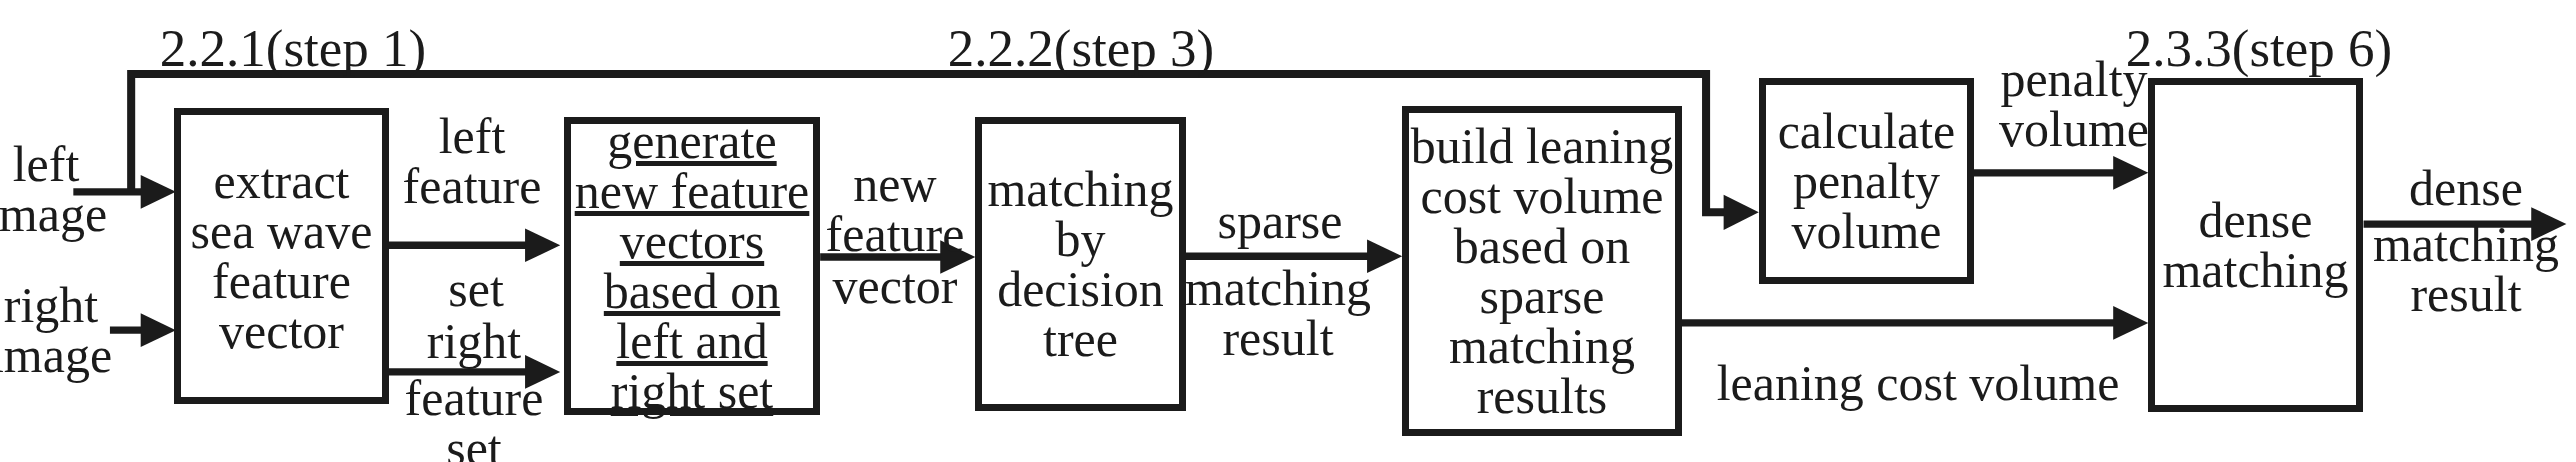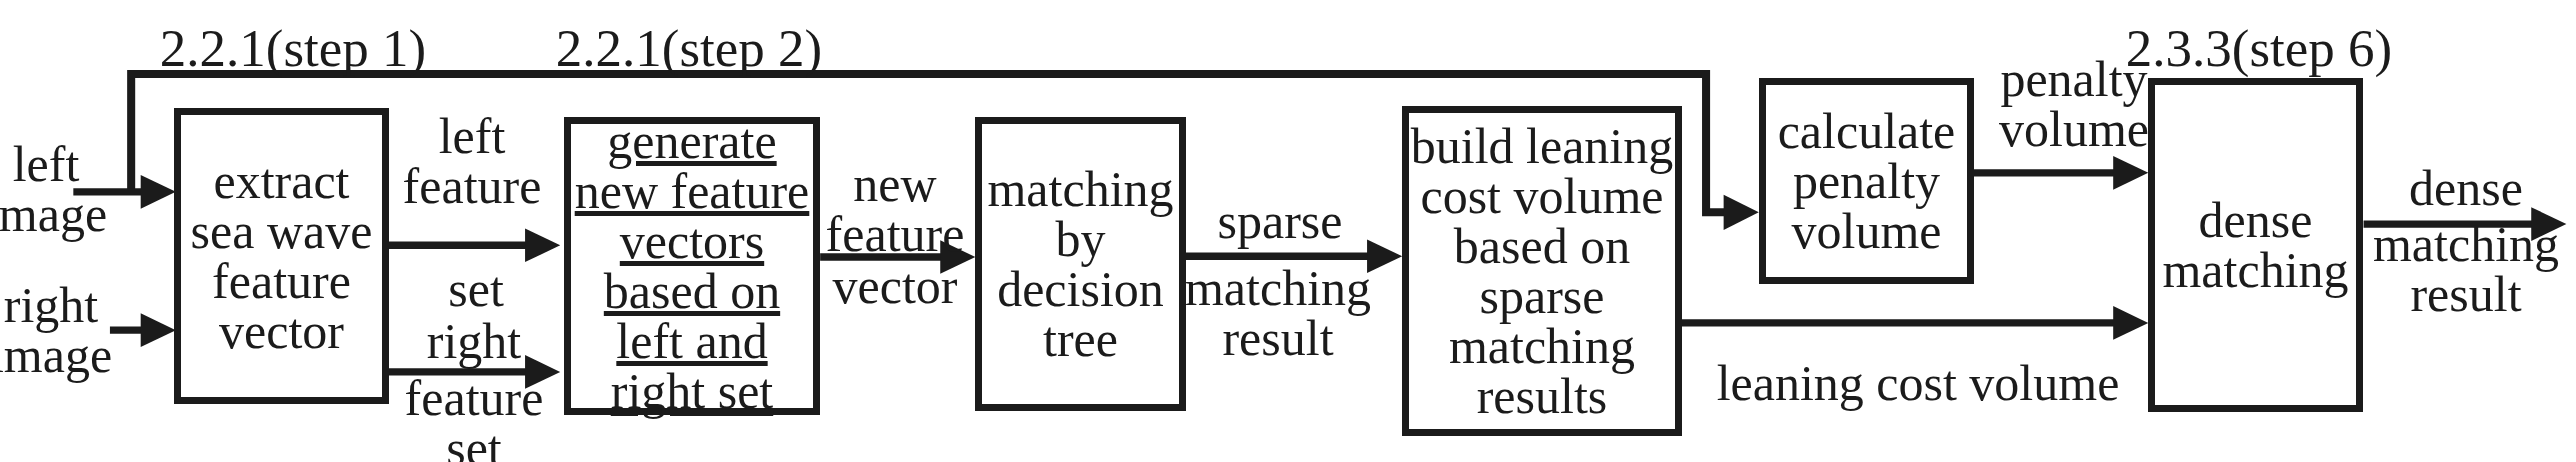--- a/index.html
+++ b/index.html
@@ -89,21 +89,21 @@
     <polygon points="2934,236 2886,213 2886,259" fill="#1b1b1b"></polygon>
 
     <line x1="2297" y1="441" x2="2888" y2="441" stroke="#1b1b1b" stroke-width="10"></line>
     <polygon points="2934,441 2886,418 2886,464" fill="#1b1b1b"></polygon>
 
     <line x1="3228" y1="306" x2="3459" y2="306" stroke="#1b1b1b" stroke-width="10"></line>
     <polygon points="3505,306 3457,283 3457,329" fill="#1b1b1b"></polygon>
   </svg>
 
   <div class="step-label" style="left:293px;  top:48px;">2.2.1(step 1)</div>
-  <div class="step-label" style="left:689px;  top:48px;">2.2.1(step 2)</div>
+  <div class="step-label" style="left:1081px; top:48px;">2.2.2(step 3)</div>
   <div class="step-label" style="left:2259px; top:48px;">2.3.3(step 6)</div>
 
   <div class="flow-box" style="left:174px;  top:108px; width:215px; height:296px;">
     <div class="box-text">extract
 sea wave
 feature
 vector</div>
   </div>
   <div class="flow-box" style="left:564px;  top:117px; width:256px; height:298px;text-decoration:underline;">
     <div class="box-text">generate

